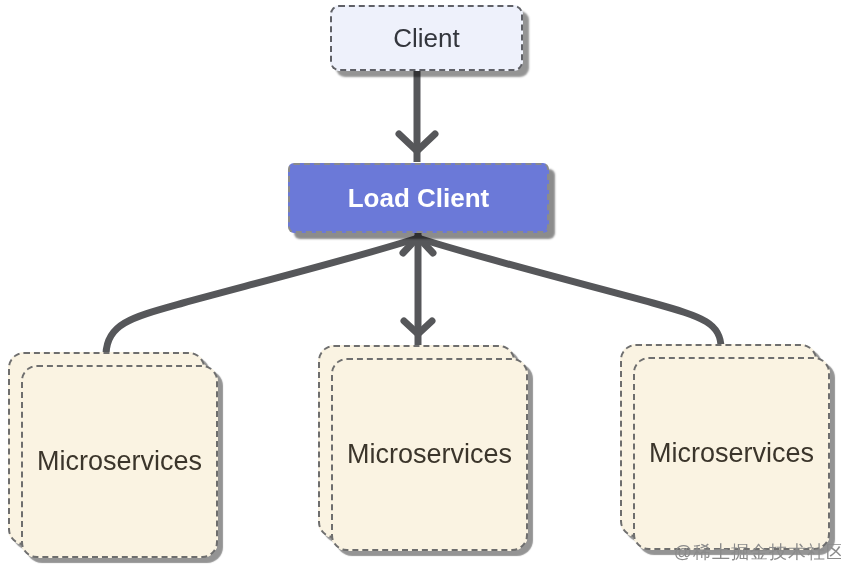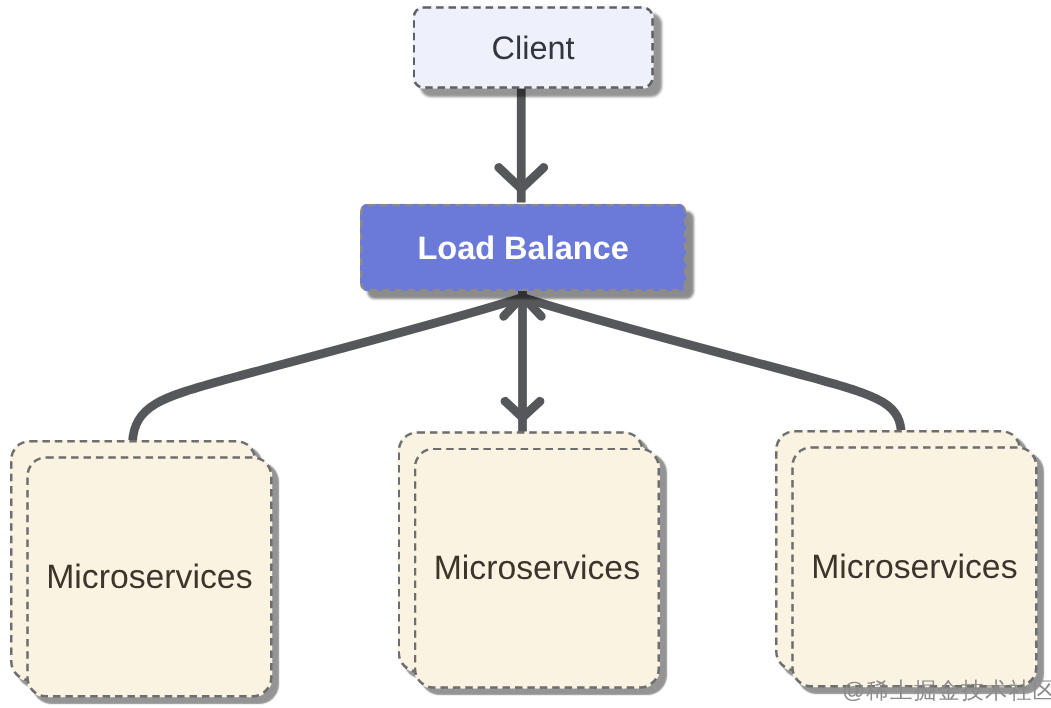--- a/index.html
+++ b/index.html
@@ -114,21 +114,21 @@
 
       <path d="M 403 253 L 418 237 L 433 253" stroke-linecap="round"></path>
     </g>
   </svg>
 
   <div class="node client-node">
     <span>Client</span>
   </div>
 
   <div class="node lb-node">
-    <span>Load Balance</span>
+    <span>Load Client</span>
   </div>
 
   <div class="micro-stack stack-1">
     <div class="micro-layer micro-back"></div>
     <div class="micro-layer micro-front">
       <span>Microservices</span>
     </div>
   </div>
 
   <div class="micro-stack stack-2">

